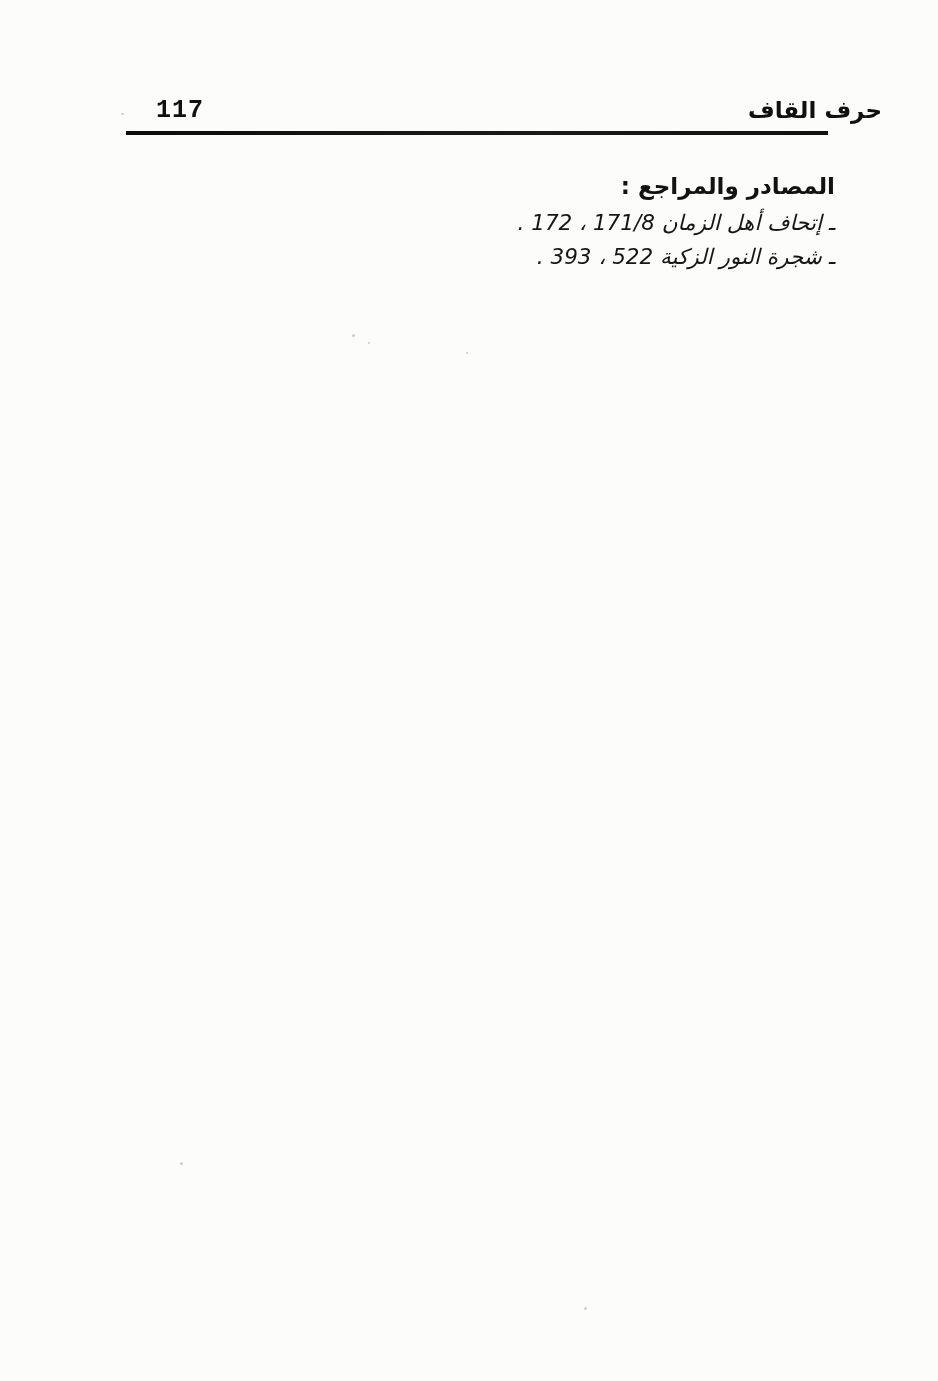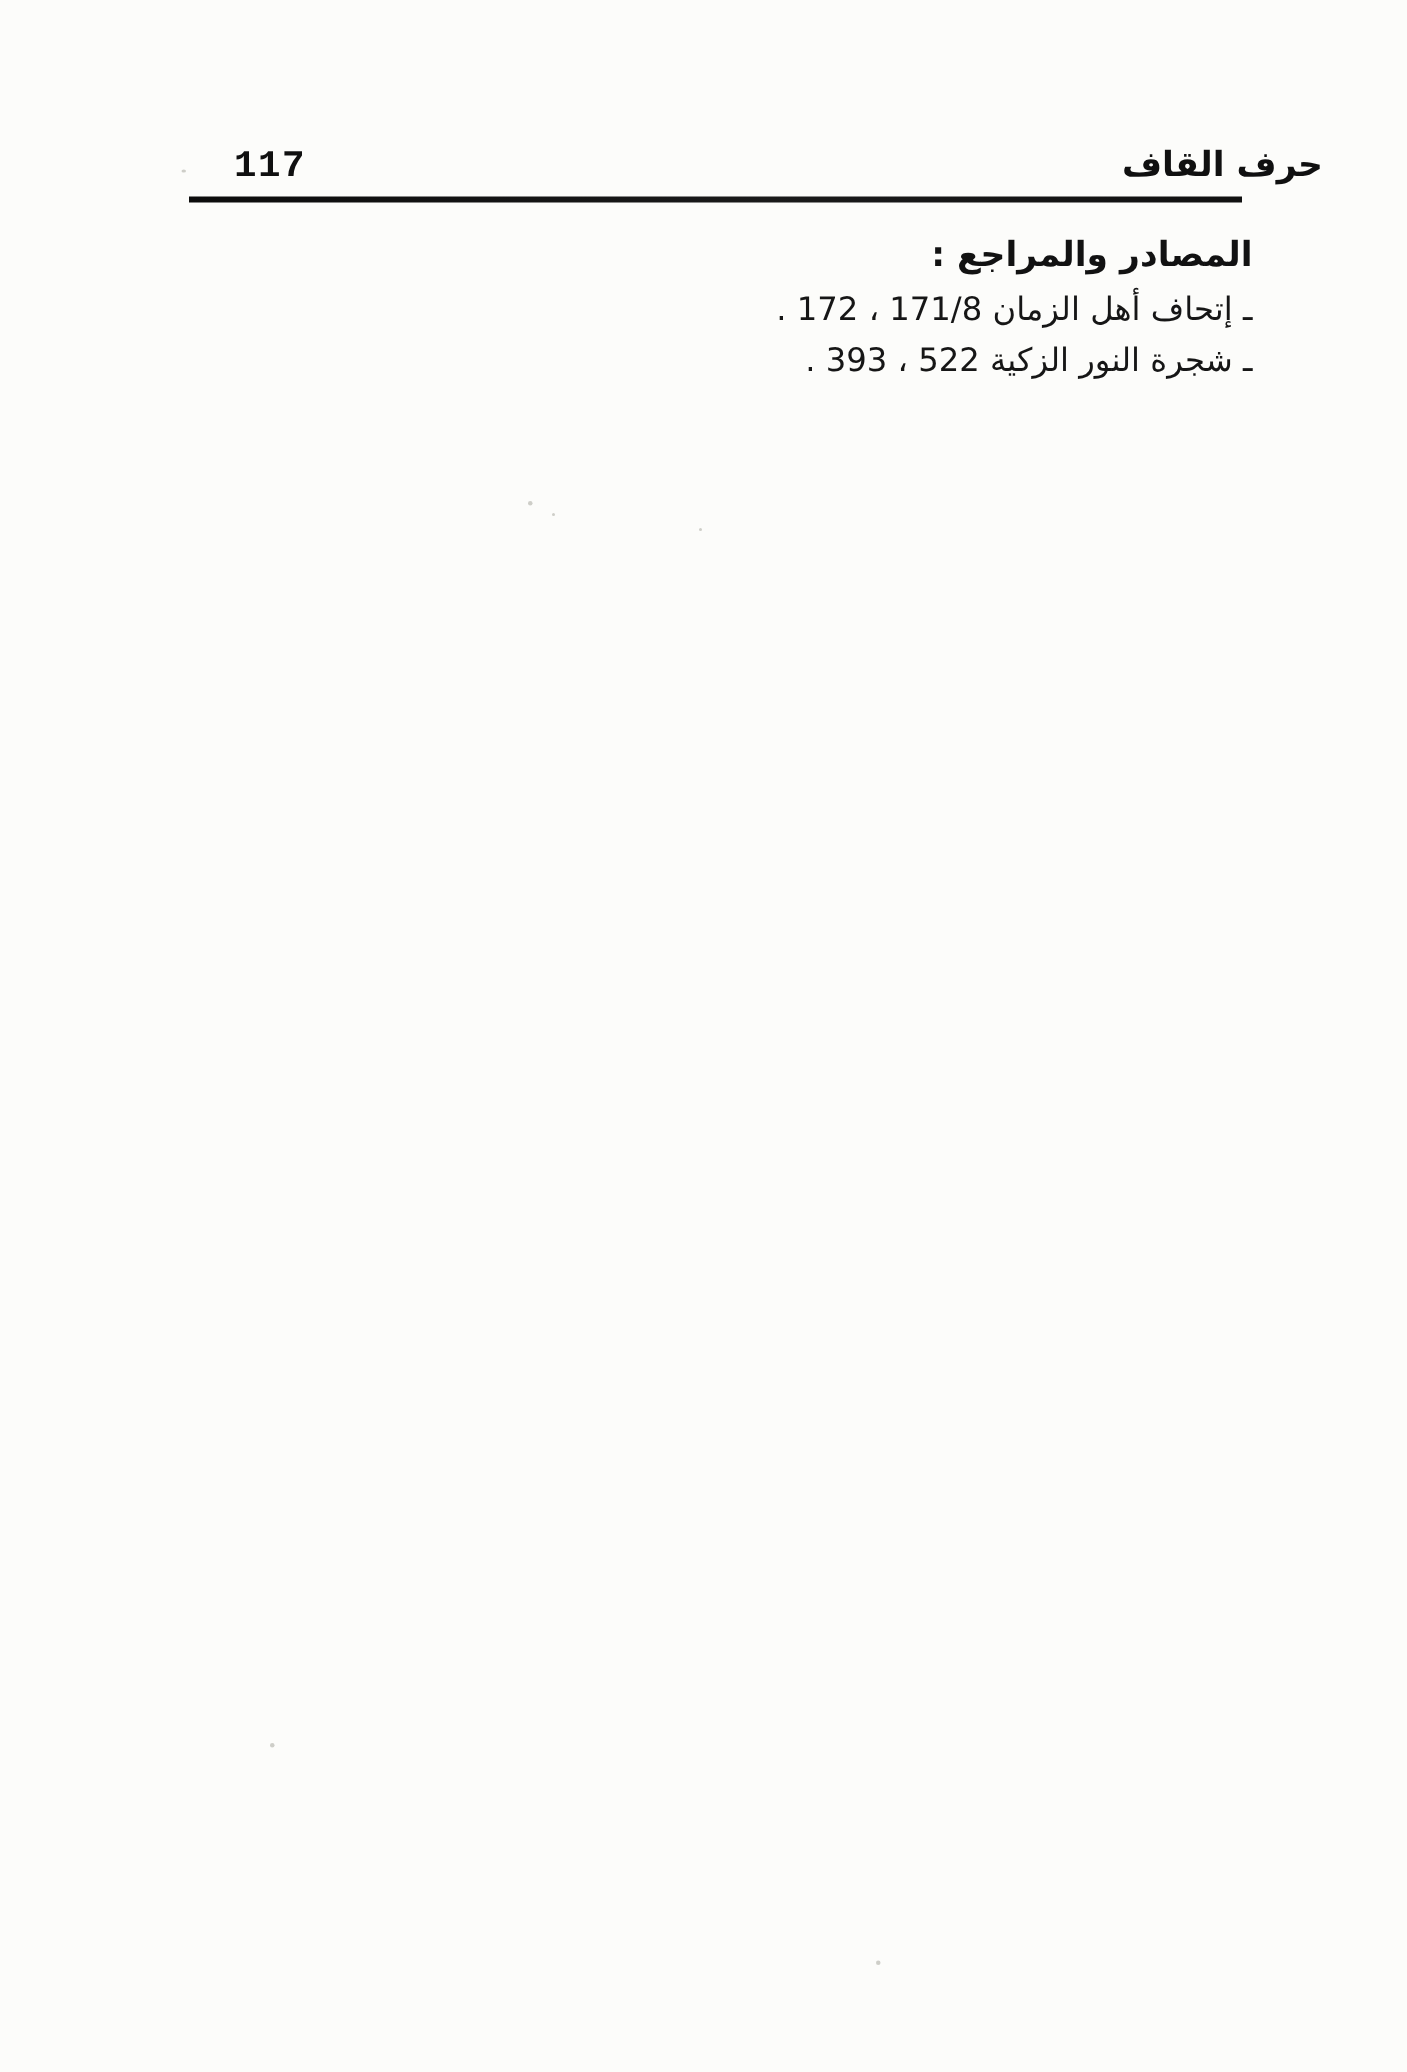--- a/index.html
+++ b/index.html
@@ -42,38 +42,39 @@
     position: absolute;
     left: 126px;
     top: 131px;
     width: 702px;
     height: 4px;
     background: linear-gradient(to right, #0c0c0c 0%, #1a1a1a 55%, #111 100%);
   }
   
   .content {
     position: absolute;
-    top: 154px;
+    top: 170px;
     right: 103px;
     width: 560px;
     direction: rtl;
   }
   .sources-heading {
     font-size: 23px;
     font-weight: 700;
     line-height: 32px;
     margin: 0 0 4px 0;
     color: #121212;
   }
   .ref-line {
     font-size: 21.5px;
     font-weight: 400;
     line-height: 34px;
     white-space: nowrap;
     color: #161616;
+    font-style: italic;
   }
   
   .speck {
     position: absolute;
     background: #b5b5ae;
     border-radius: 50%;
     opacity: 0.65;
   }
   .speck.s1 { left: 352px; top: 334px; width: 3px; height: 3px; }
   .speck.s2 { left: 368px; top: 342px; width: 2px; height: 2px; }

